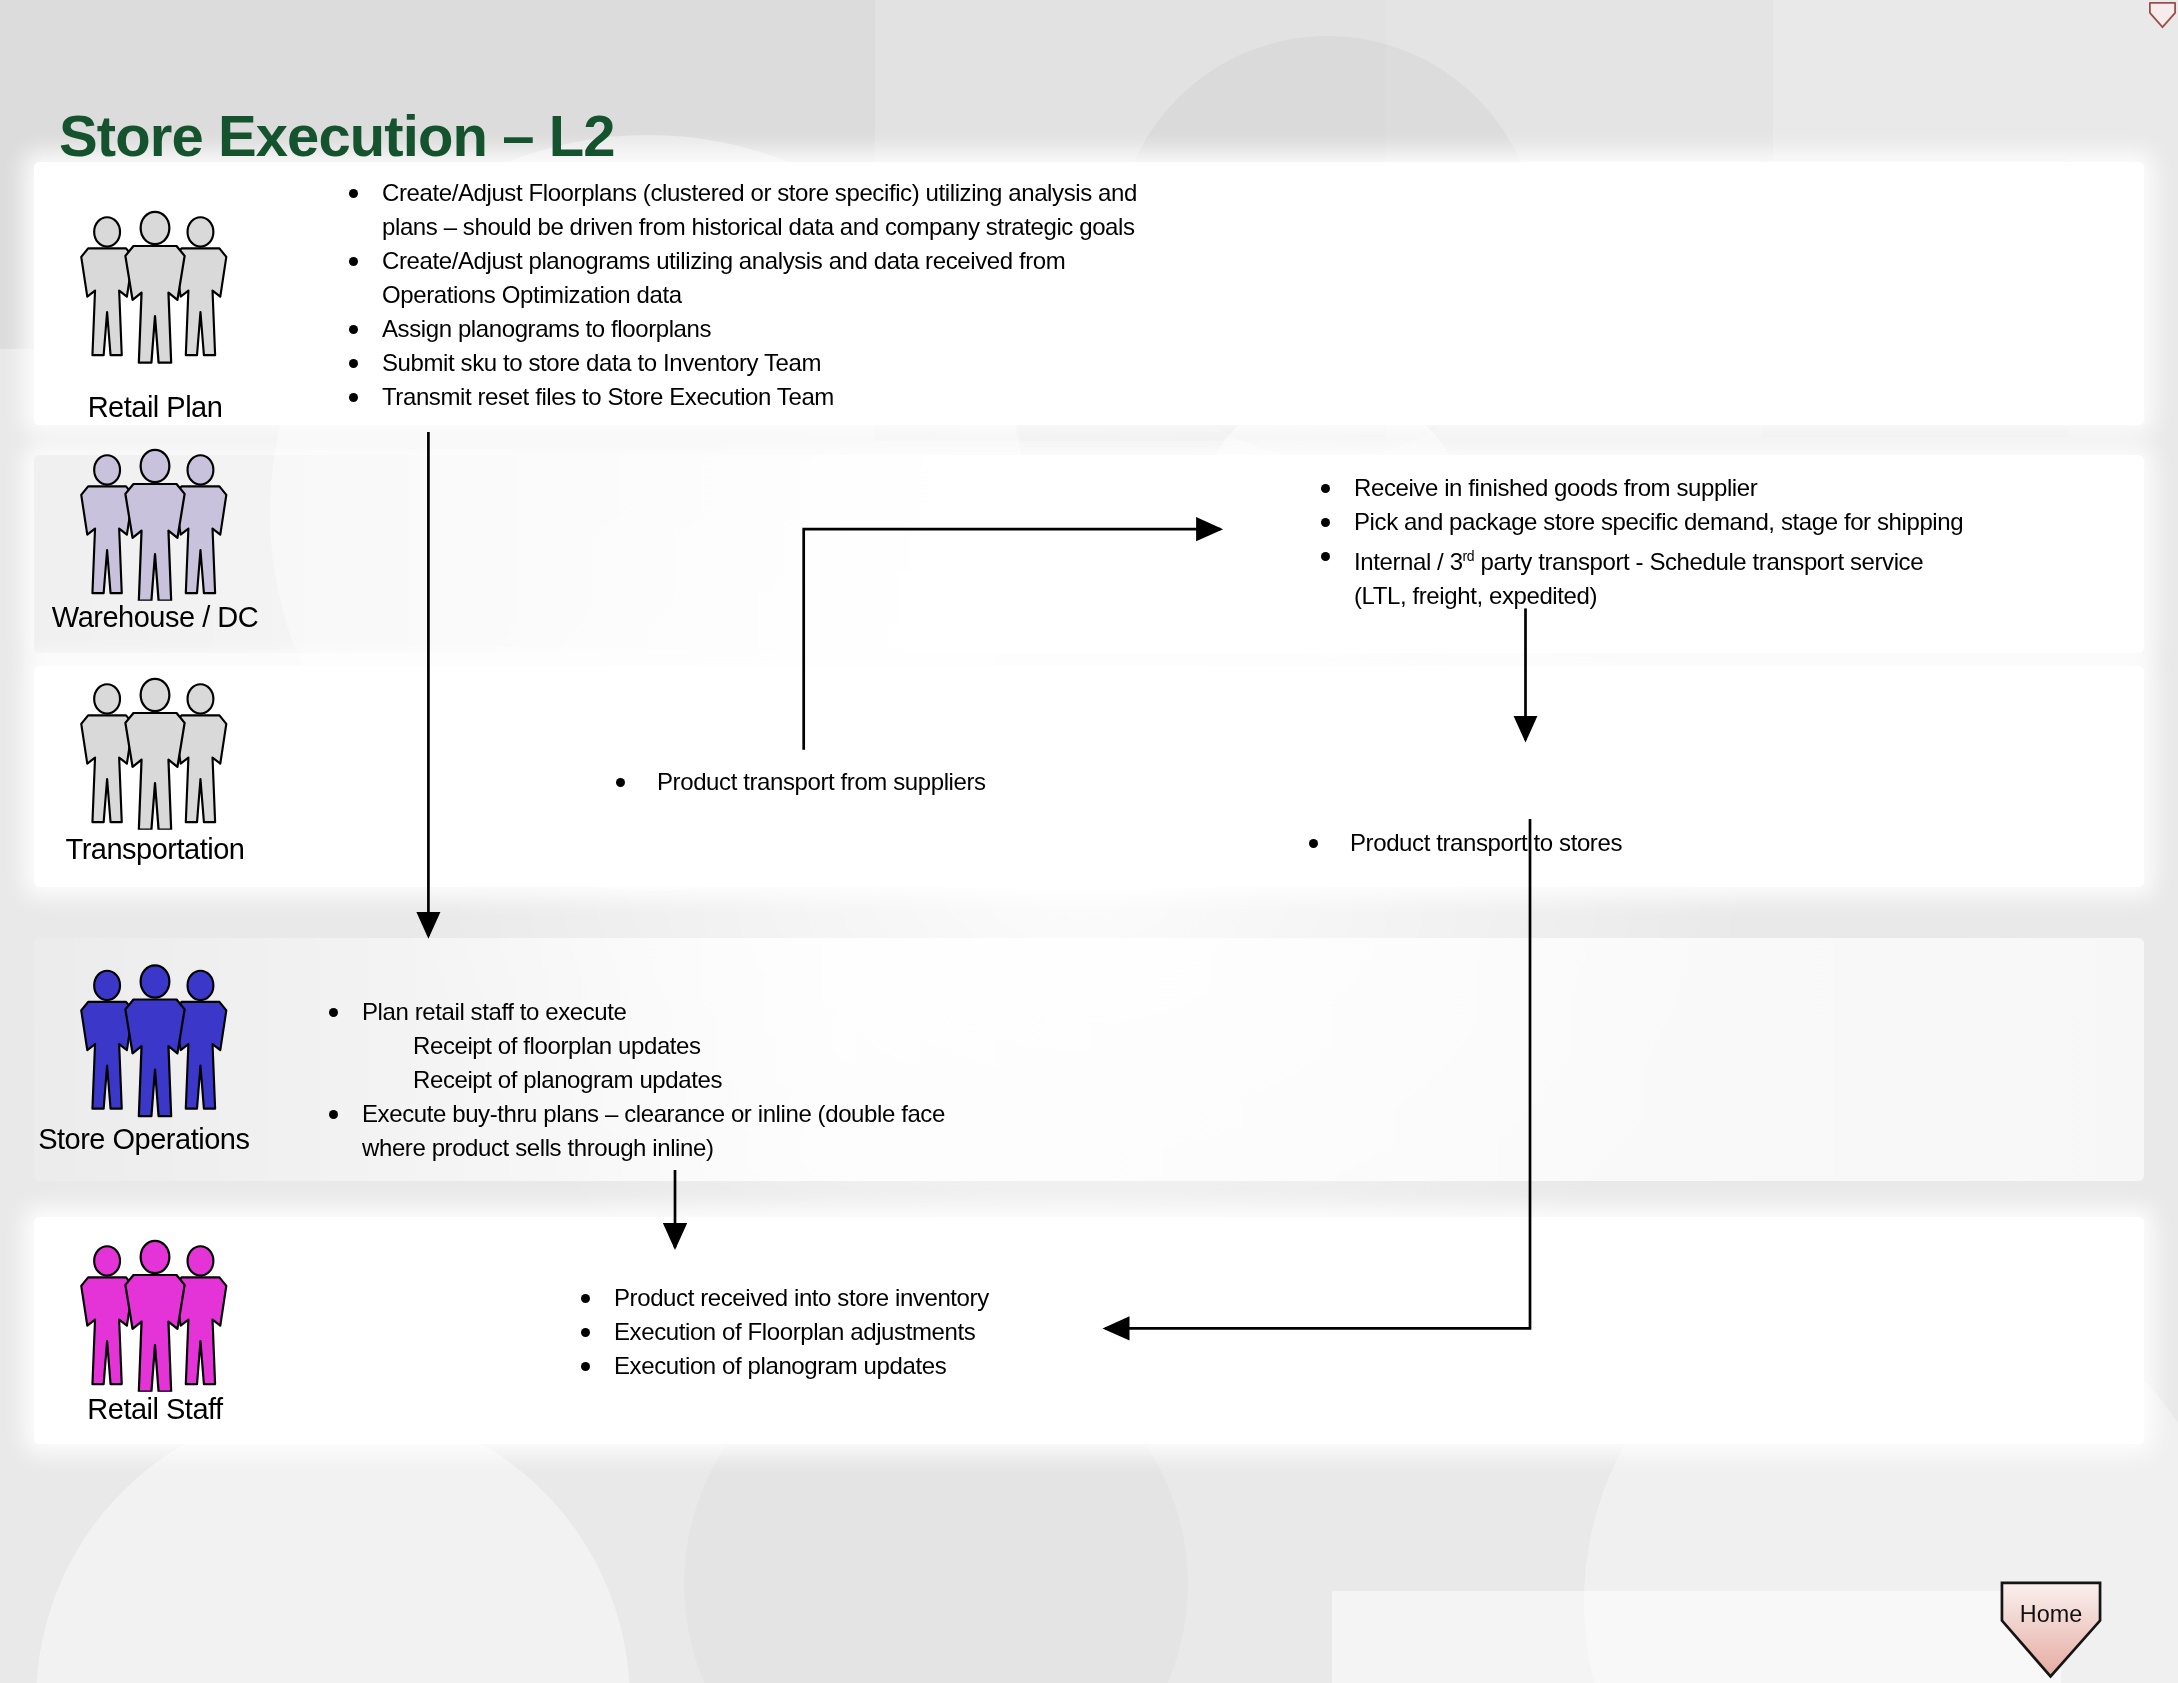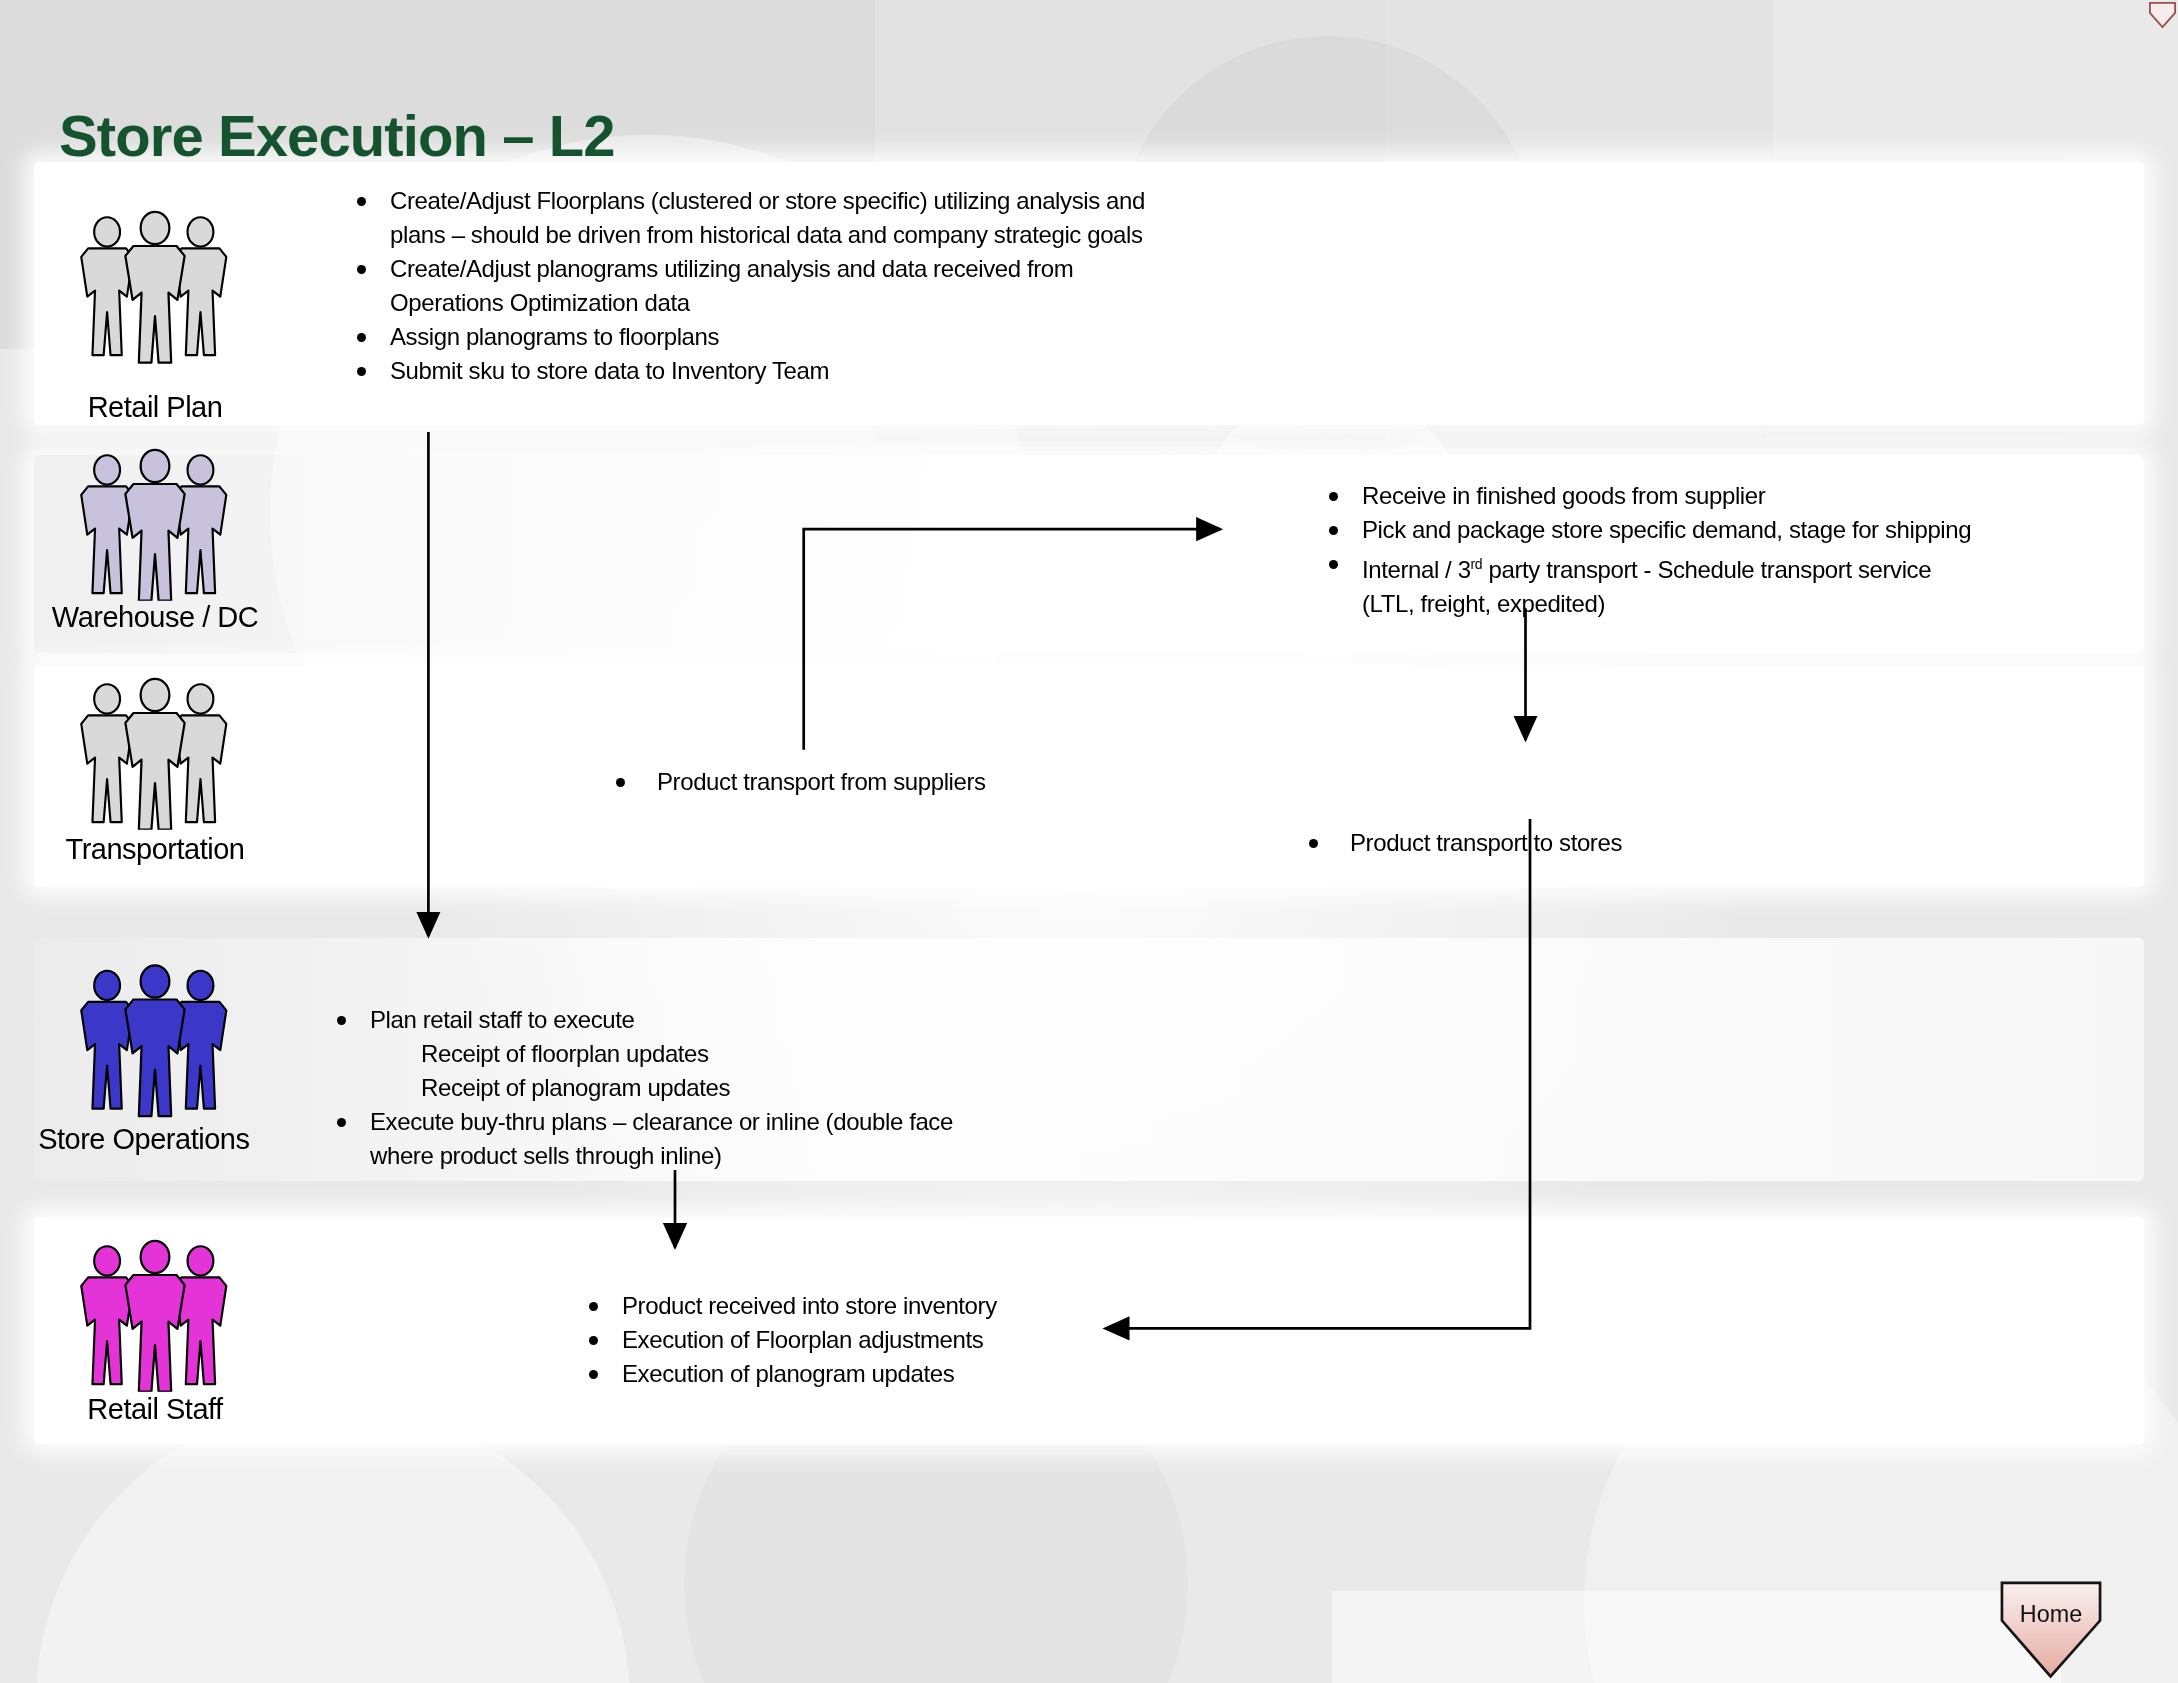--- a/index.html
+++ b/index.html
@@ -24,21 +24,21 @@
   }
   .band.faded{background:linear-gradient(90deg, rgba(255,255,255,.30), #ffffff 45%, #ffffff);}
   .band.softer{background:linear-gradient(90deg, rgba(255,255,255,.12), rgba(255,255,255,.88) 38%, rgba(255,255,255,.65));box-shadow:none;}
   
   .lane-icon{position:absolute;left:76px;width:158px;}
   .lane-label{
     position:absolute;text-align:center;font-size:29px;color:#000;
     letter-spacing:-0.5px;white-space:nowrap;
   }
   
-  ul.bullets{position:absolute;list-style:none;margin:12px;padding:0;
+  ul.bullets{position:absolute;list-style:none;margin:4px;padding:0;
     font-size:24px;line-height:34px;color:#000;letter-spacing:-0.4px;}
   ul.bullets li{position:relative;white-space:nowrap;}
   ul.bullets li.indent{padding-left:51px;}
   li.has-dot::before, .float-bullet::before{
     content:"";position:absolute;width:9px;height:9px;border-radius:50%;
     background:#000;top:12.6px;left:-33px;
   }
   .float-bullet{position:absolute;font-size:24px;line-height:34px;color:#000;
     letter-spacing:-0.4px;white-space:nowrap;}
   .float-bullet::before{left:-41px;}
@@ -125,20 +125,21 @@
 <div class="lane-label" style="left:1.8px;top:1123px;width:284px;">Store Operations</div>
 <div class="lane-label" style="left:54px;top:1393px;width:202px;">Retail Staff</div>
 
 <ul class="bullets" style="left:378px;top:172px;">
     <li class="has-dot"><span>Create/Adjust Floorplans (clustered or store specific) utilizing analysis and</span></li>
     <li><span>plans – should be driven from historical data and company strategic goals</span></li>
     <li class="has-dot"><span>Create/Adjust planograms utilizing analysis and data received from</span></li>
     <li><span>Operations Optimization data</span></li>
     <li class="has-dot"><span>Assign planograms to floorplans</span></li>
     <li class="has-dot"><span>Submit sku to store data to Inventory Team</span></li>
+    <li class="has-dot"><span>Transmit reset files to Store Execution Team</span></li>
   </ul>
 <ul class="bullets" style="left:1350px;top:467px;">
     <li class="has-dot"><span>Receive in finished goods from supplier</span></li>
     <li class="has-dot"><span>Pick and package store specific demand, stage for shipping</span></li>
     <li class="has-dot"><span>Internal / 3</span><sup>rd</sup><span> party transport - Schedule transport service</span></li>
     <li><span>(LTL, freight, expedited)</span></li>
   </ul>
 <ul class="bullets" style="left:358px;top:991px;">
     <li class="has-dot"><span>Plan retail staff to execute</span></li>
     <li class="indent"><span>Receipt of floorplan updates</span></li>

